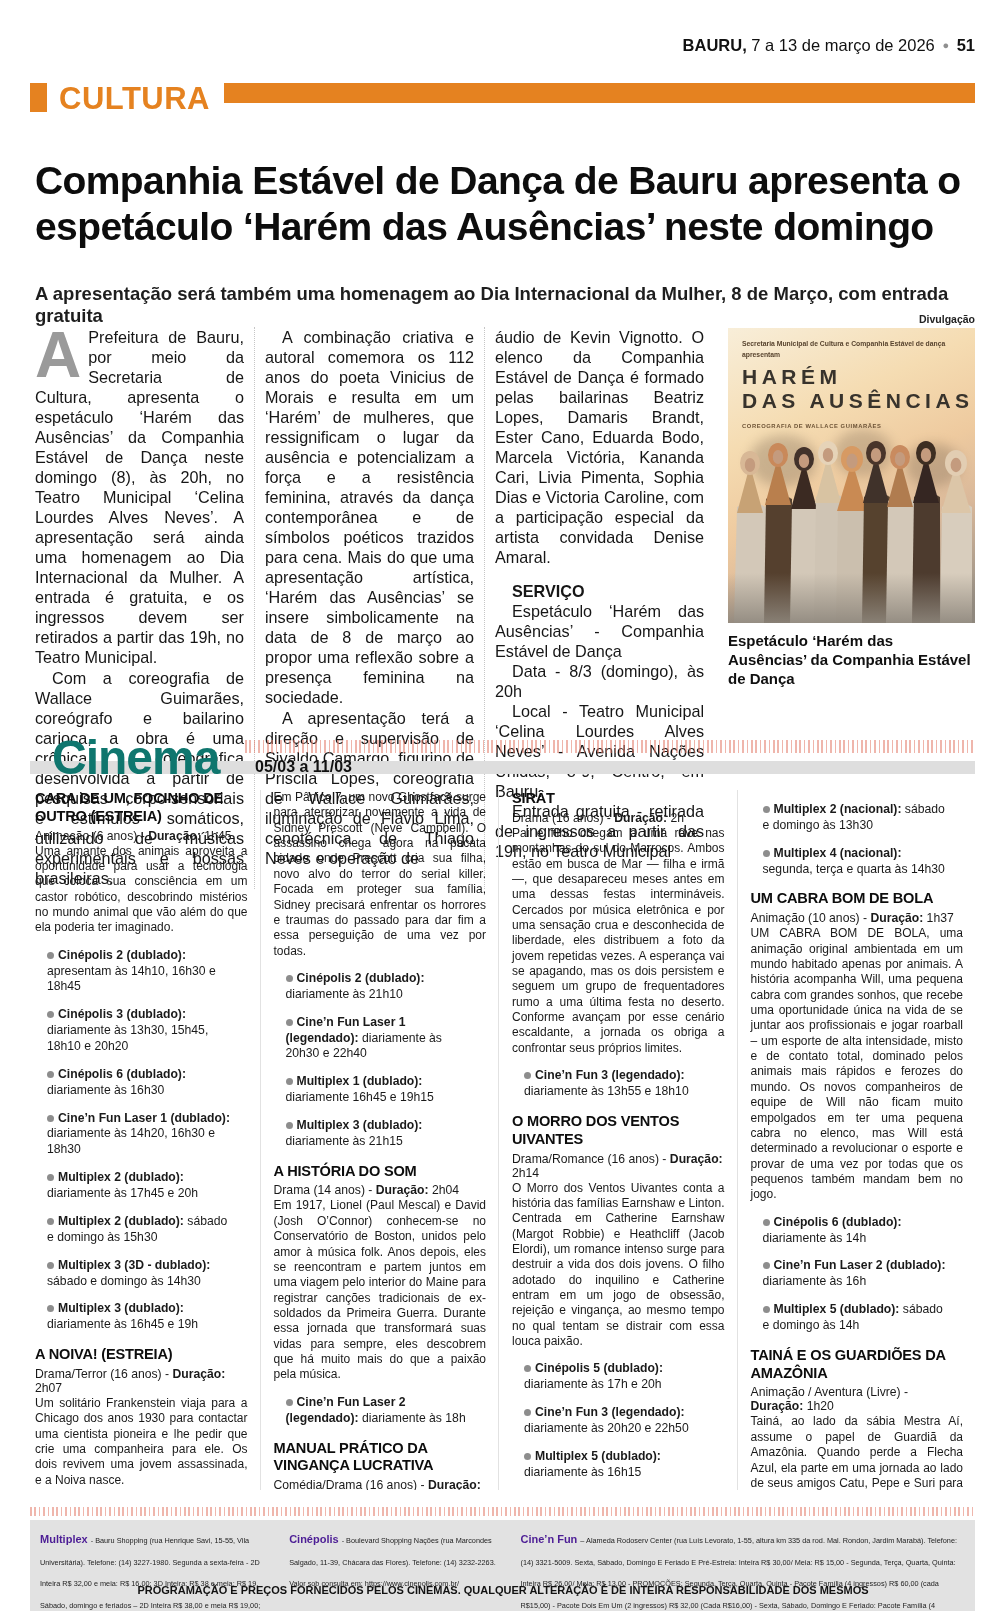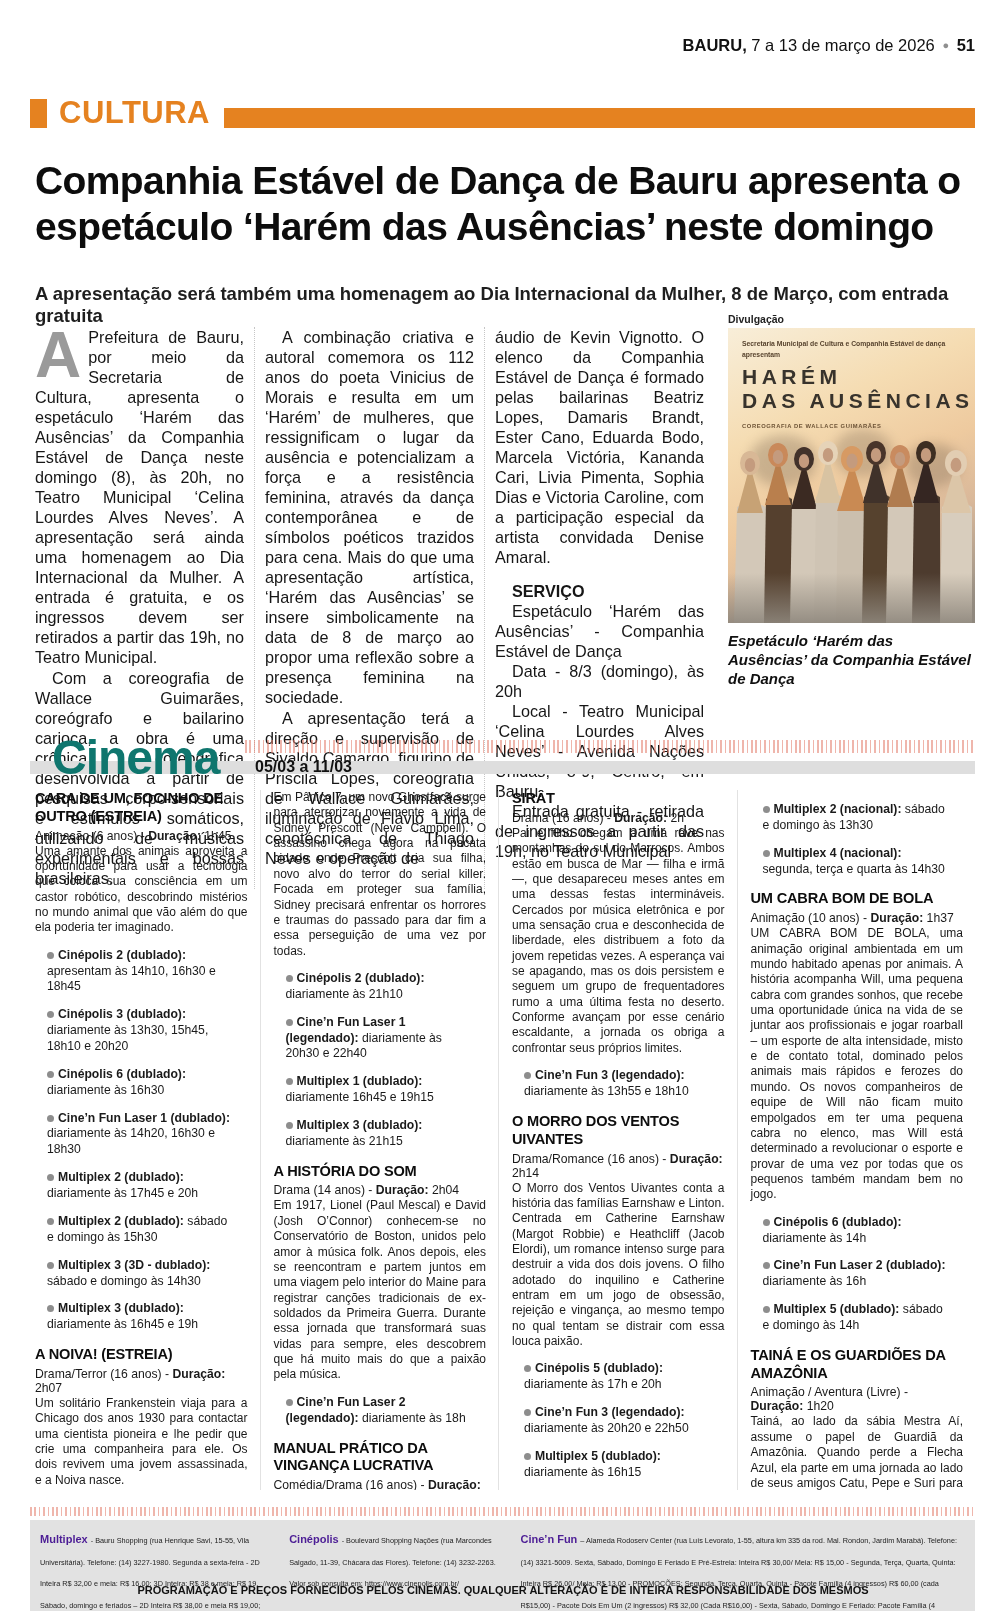--- a/index.html
+++ b/index.html
@@ -6,49 +6,49 @@
   body{font-family:"Liberation Sans",sans-serif;color:#1a1a1a;}
   .page{width:1006px;height:1611px;position:relative;overflow:hidden;background:#fff;margin:0 auto;}
 
   
   .masthead{position:absolute;top:36px;right:31px;font-size:16.5px;color:#111;}
   .mast-city{font-weight:bold;}
   .mast-dot{color:#8f8f8f;font-size:11px;vertical-align:2px;padding:0 3px;}
   .mast-page{font-weight:bold;}
 
   
-  .section-row{position:absolute;top:92px;left:30px;right:31px;height:36px;display:flex;align-items:flex-end;}
+  .section-row{position:absolute;top:83px;left:30px;right:31px;height:36px;display:flex;align-items:flex-start;}
   .section-sq{width:17px;height:29px;background:#E58220;flex:0 0 auto;}
   .section-label{color:#E58220;font-size:31px;font-weight:bold;letter-spacing:.5px;margin:0 14px 0 12px;line-height:1;}
   .section-rule{flex:1;height:20px;background:#E58220;}
 
   
   .headline{position:absolute;top:158px;left:35px;width:930px;margin:0;font-size:39px;line-height:1.18;font-weight:bold;letter-spacing:-0.6px;color:#0d0d0d;}
   .deck{position:absolute;top:283px;left:35px;width:940px;margin:0;font-size:18.5px;font-weight:bold;color:#1e1e1e;}
 
   
   .article-row{position:absolute;top:327px;left:35px;right:31px;display:flex;}
   .acol{width:213px;padding-right:10px;margin-right:10px;font-size:16.2px;line-height:20px;text-align:justify;color:#161616;}
   .acol.rule{border-right:1px dotted #c6c6c6;}
   .apara{margin:0 0 1px 0;}
   .apara.indent{text-indent:17px;}
   .dropcap{float:left;font-size:64px;line-height:52px;font-weight:bold;color:#9a9a9a;padding:2px 7px 0 0;}
   .servico-title{margin:14px 0 0 0;font-weight:bold;text-indent:17px;}
   .servico-line{margin:0;text-indent:17px;}
 
   
   .poster-col{width:247px;margin-left:4px;}
-  .poster-credit{font-size:10.5px;font-weight:bold;color:#222;margin:-14px 0 3px 0;}
+  .poster-credit{text-align:right;font-size:10.5px;font-weight:bold;color:#222;margin:-14px 0 3px 0;}
   .poster{width:247px;height:295px;position:relative;overflow:hidden;
      background:linear-gradient(155deg,#f8eed9 0%,#f5dcb2 30%,#eeca9f 52%,#d9b89a 70%,#a99b8b 88%,#8e877d 100%);}
   .p-presenter{position:absolute;top:11px;left:14px;right:8px;font-size:6.8px;font-weight:bold;color:#57432e;line-height:1.6;}
   .p-title{position:absolute;top:37px;left:14px;margin:0;font-size:21px;font-weight:bold;color:#38332c;letter-spacing:4.5px;line-height:1.15;}
   .p-choreo{position:absolute;top:95px;left:14px;font-size:5.8px;font-weight:bold;color:#6d5335;letter-spacing:.6px;}
   .p-figures{position:absolute;left:0;bottom:0;width:247px;height:200px;display:block;}
-  .poster-caption{font-size:15px;font-weight:bold;line-height:1.25;color:#101010;margin:9px 0 8px 0;font-style:italic;}
+  .poster-caption{font-size:15px;font-weight:bold;line-height:1.25;color:#101010;margin:9px 0 8px 0;}
 
   
   .cinema-head{position:absolute;top:710px;left:30px;right:31px;height:64px;}
   .dotband{position:absolute;left:215px;right:0;top:30px;height:13px;
      background:repeating-linear-gradient(90deg,rgba(226,122,104,.55) 0 1.6px,rgba(255,255,255,0) 1.6px 4.4px);}
   .grayband{position:absolute;left:0;right:0;bottom:0;height:13px;background:#dedede;}
   .cinema-title{position:absolute;left:22px;bottom:-8px;margin:0;font-size:48px;font-weight:bold;letter-spacing:-1px;color:#0f766e;line-height:1;}
   .cinema-dates{position:absolute;left:225px;bottom:-2px;font-size:16px;font-weight:bold;color:#111;}
 
   

